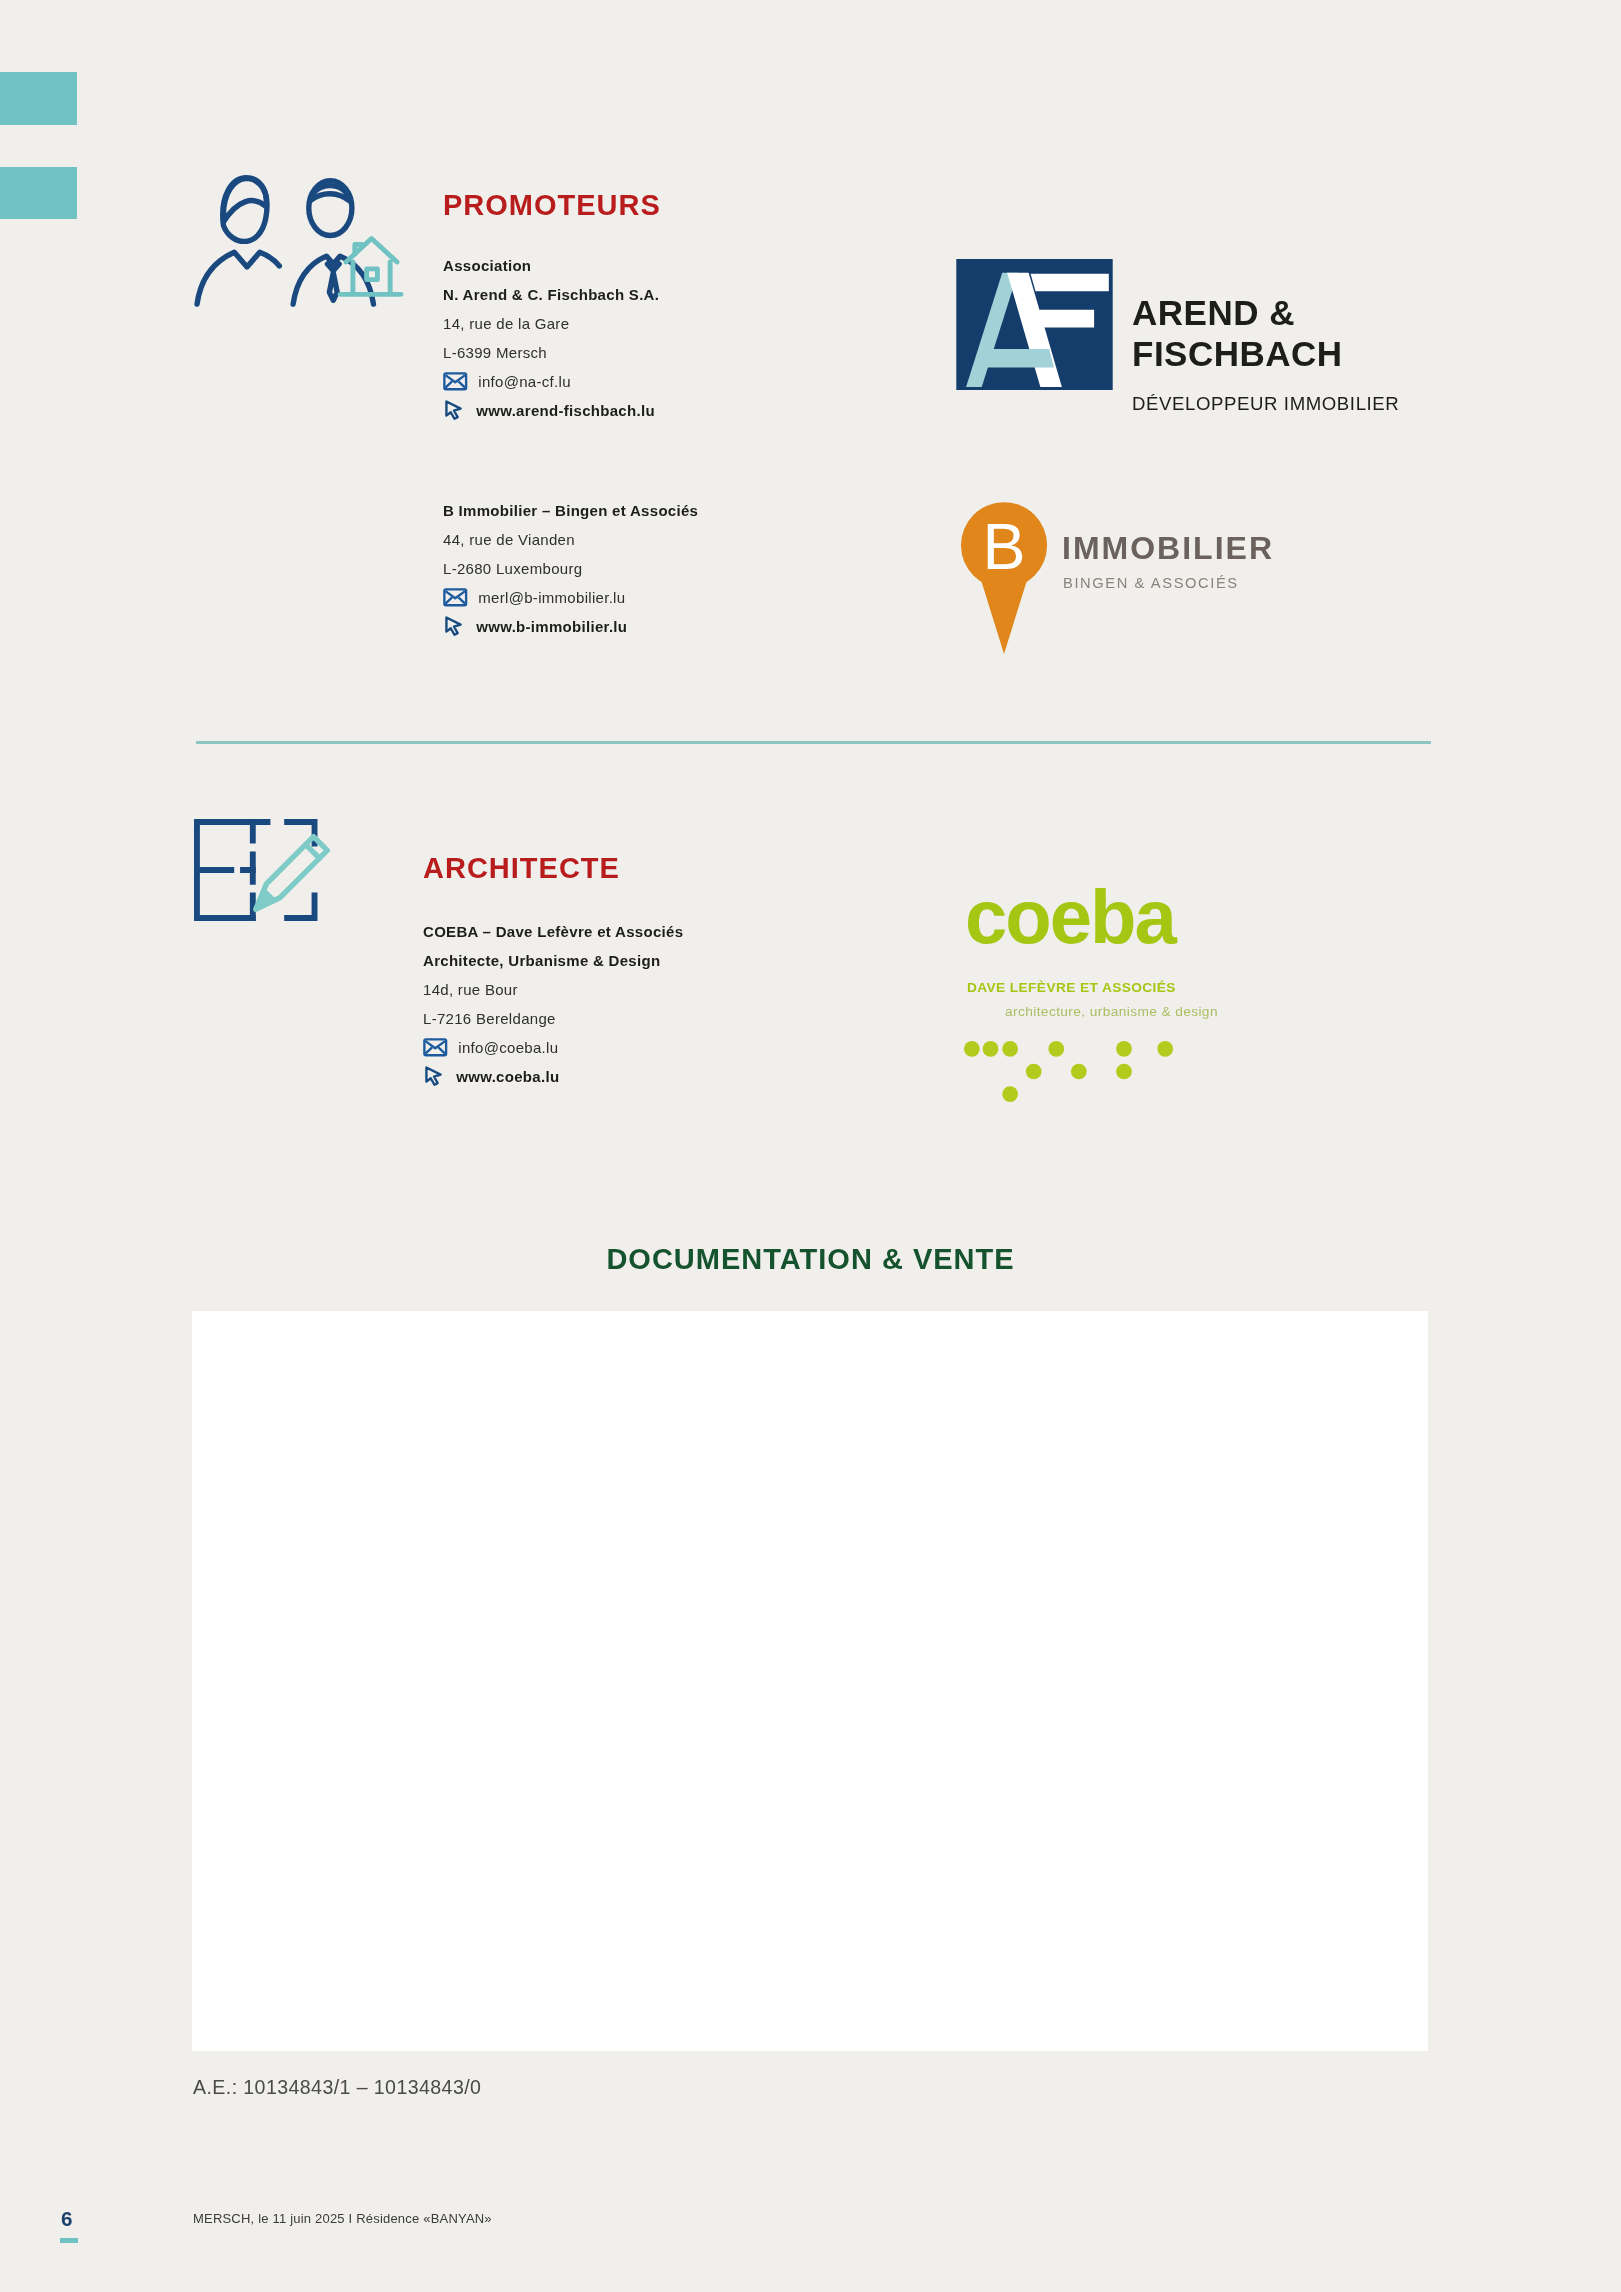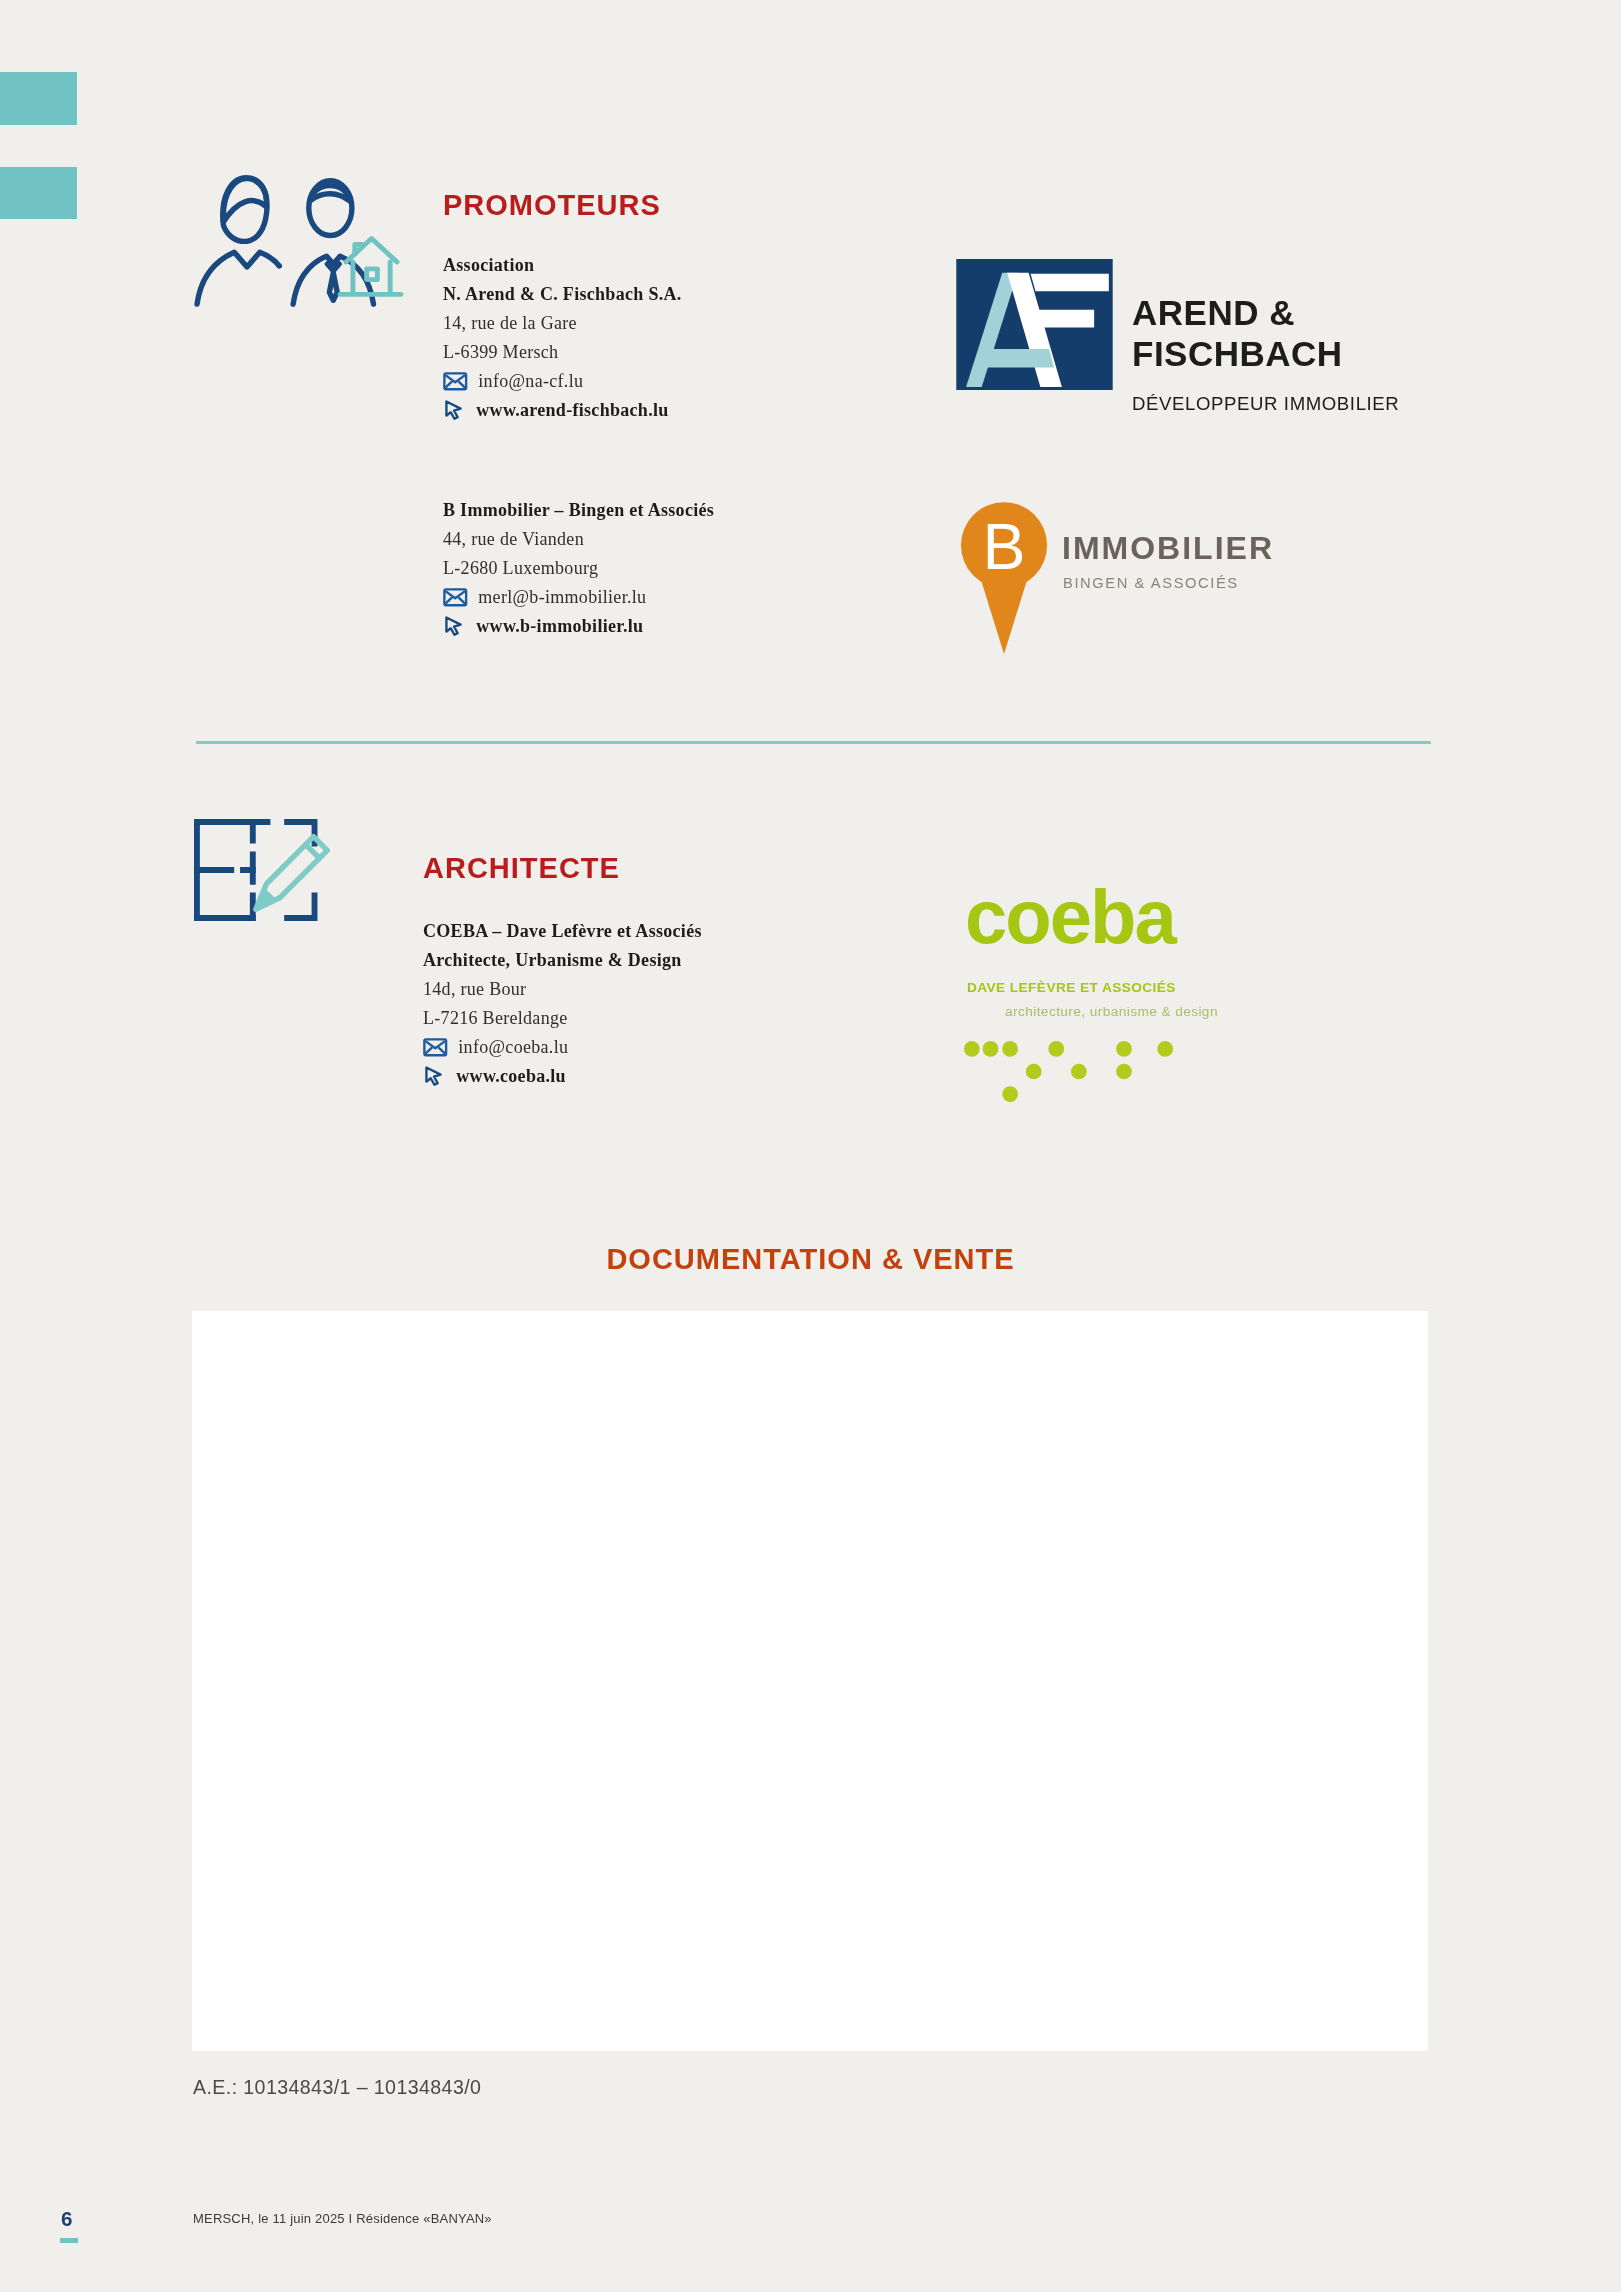--- a/index.html
+++ b/index.html
@@ -10,37 +10,37 @@
     font-family:"Liberation Sans", sans-serif;
     overflow:hidden;
   }
   .abs{position:absolute;}
   .teal-bar{background:#70c2c3;}
   .heading{
     position:absolute;
     font-weight:bold;font-size:29px;letter-spacing:1px;
     color:#b91c1c;white-space:nowrap;
   }
-  .contact{position:absolute;font-size:18px;line-height:29px;letter-spacing:0.3px;color:#2f2f2f;white-space:nowrap;font-family:Liberation Serif, serif;}
+  .contact{position:absolute;font-size:15px;line-height:29px;letter-spacing:0.3px;color:#2f2f2f;white-space:nowrap;}
   .contact .bold{font-weight:bold;color:#1d1d1b;}
   .crow{display:flex;align-items:center;gap:10.8px;height:29px;}
   .crow svg{flex:0 0 auto;display:block;}
   
   .af-text{position:absolute;color:#1d1d1b;font-weight:bold;font-size:35px;line-height:41px;letter-spacing:0.5px;white-space:nowrap;margin-top:20px;}
   .af-tagline{font-weight:normal;font-size:18.6px;letter-spacing:0.6px;margin-top:8.8px;color:#1d1d1b;}
   
   .bi-name{position:absolute;color:#6b625d;font-weight:bold;font-size:32px;letter-spacing:2px;white-space:nowrap;}
   .bi-sub{position:absolute;color:#8a827c;font-size:14.7px;letter-spacing:1.6px;white-space:nowrap;}
   
   .coeba-word{position:absolute;color:#a6c614;font-size:76px;line-height:69px;font-weight:bold;letter-spacing:-2px;white-space:nowrap;}
   .coeba-sub1{position:absolute;color:#a6c614;font-weight:bold;font-size:13.7px;letter-spacing:0.4px;white-space:nowrap;}
   .coeba-sub2{position:absolute;color:#a9bf62;font-size:13.7px;letter-spacing:0.4px;white-space:nowrap;}
   .doc-heading{
     position:absolute;left:0;top:1243px;width:1621px;text-align:center;
-    font-weight:bold;font-size:29px;letter-spacing:1px;color:#c2410c;
+    font-weight:bold;font-size:29px;letter-spacing:1px;color:#14532d;
   }
   .white-box{position:absolute;left:192px;top:1311px;width:1236px;height:740px;background:#ffffff;}
   .ae-note{position:absolute;left:193px;top:2076px;font-size:19.6px;letter-spacing:0.4px;color:#4a4a48;}
   .page-num{position:absolute;left:61px;top:2207px;font-size:20.6px;font-weight:bold;color:#1c3f6e;}
   .page-num-underline{position:absolute;left:60px;top:2238px;width:17.6px;height:4.9px;background:#70c2c3;}
   .footer-text{position:absolute;left:193px;top:2211px;font-size:13px;letter-spacing:0.2px;color:#3b3b3b;white-space:nowrap;}
   .divider{position:absolute;left:196px;top:741px;width:1235px;height:2.9px;background:#8fc6c2;}
 </style>
 </head>
 <body>

